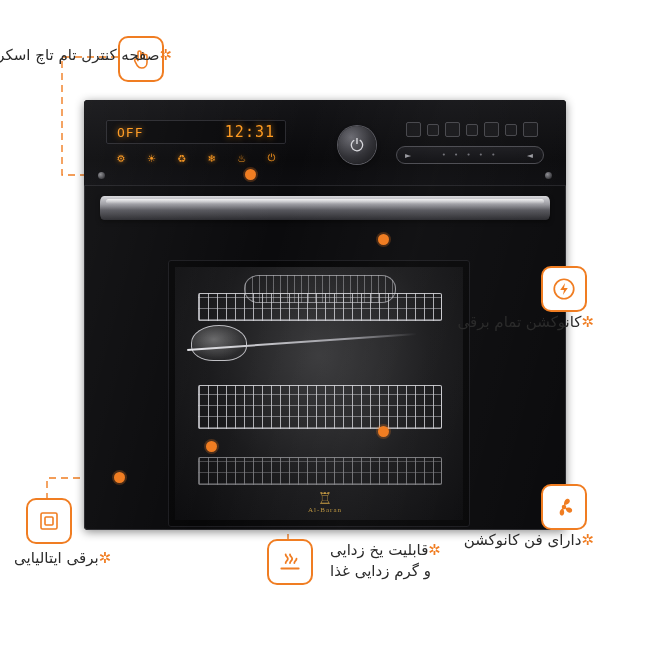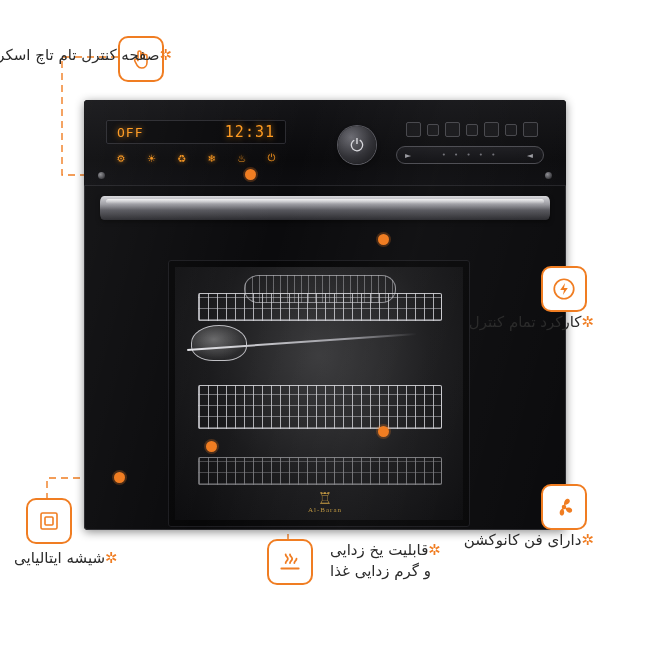--- a/index.html
+++ b/index.html
@@ -271,21 +271,21 @@
     <span class="ast">✲</span><span>صفحه کنترل تام تاچ اسکرین</span>
   </div>
 
   <div class="badge" style="left:541px;top:266px;">
     <svg width="26" height="26" viewBox="0 0 24 24" fill="none" stroke="#f07d22" stroke-width="1.6" stroke-linecap="round" stroke-linejoin="round">
       <circle cx="12" cy="12" r="9"></circle>
       <path d="M13 6.5 8.5 13H12l-1 4.5L15.5 11H12l1-4.5z" fill="#f07d22" stroke="none"></path>
     </svg>
   </div>
   <div class="label" style="right:50px;top:312px;">
-    <span class="ast">✲</span><span>کارکرد تمام کنترل</span>
+    <span class="ast">✲</span><span>کانوکشن تمام برقی</span>
   </div>
 
   <div class="badge" style="left:541px;top:484px;">
     <svg width="26" height="26" viewBox="0 0 24 24" fill="#f07d22" stroke="none">
       <circle cx="12" cy="12" r="2.1"></circle>
       <path d="M12 10.2c-.2-2.4.5-4.6 2.3-5.6 1.8-1 3.6.6 3 2.6-.5 1.8-2.6 2.9-5.3 3z"></path>
       <path d="M13.2 13c2.2-.9 4.5-.9 5.8.6 1.3 1.6.1 3.7-1.9 3.6-1.9-.1-3.4-1.9-3.9-4.2z"></path>
       <path d="M10.8 13c-2 1.3-3.2 3.3-2.7 5.2.5 2 2.8 2.3 3.7.5.9-1.7.2-3.9-1-5.7z"></path>
     </svg>
   </div>
@@ -306,16 +306,16 @@
     <span>و گرم زدایی غذا</span>
   </div>
 
   <div class="badge" style="left:26px;top:498px;">
     <svg width="24" height="24" viewBox="0 0 24 24" fill="none" stroke="#f07d22" stroke-width="1.6">
       <rect x="4" y="4" width="16" height="16" rx="1.5"></rect>
       <rect x="8" y="8" width="8" height="8" rx="1"></rect>
     </svg>
   </div>
   <div class="label" style="left:14px;top:548px;">
-    <span class="ast">✲</span><span>شیشه ایتالیایی</span>
+    <span class="ast">✲</span><span>برقی ایتالیایی</span>
   </div>
 
 </div>
 
 </body></html>

